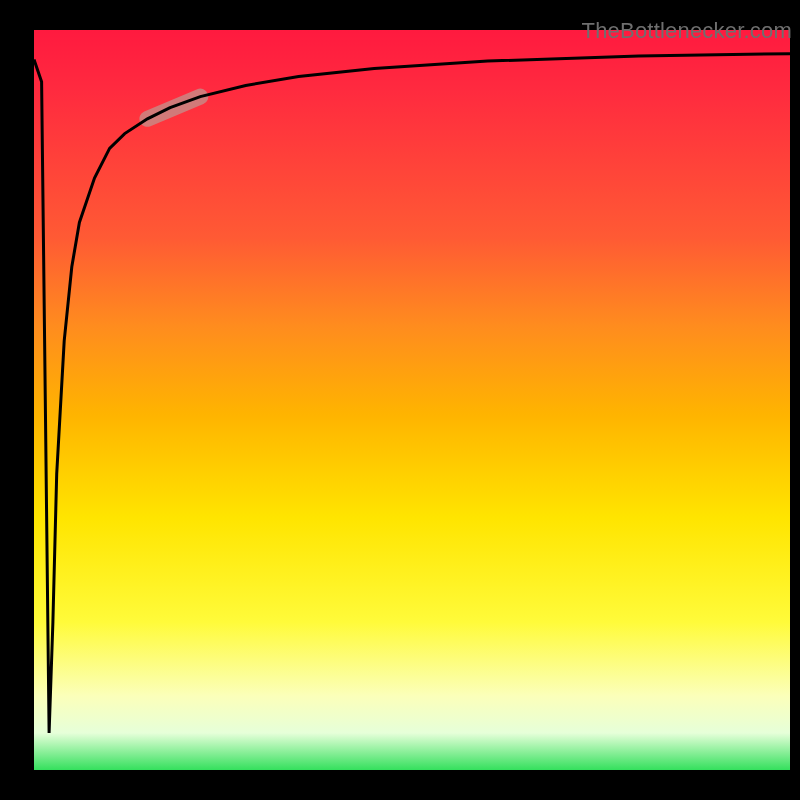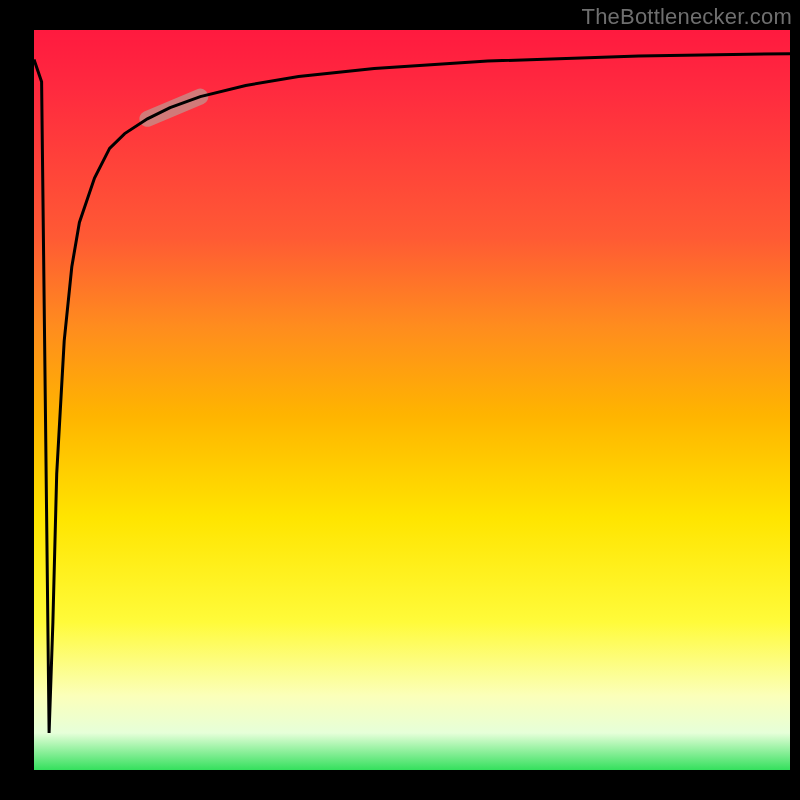--- a/index.html
+++ b/index.html
@@ -11,21 +11,21 @@
     font-family: Arial, Helvetica, sans-serif;
     background: #000;
   }
   .stage {
     position: relative;
     width: 800px;
     height: 800px;
   }
   .watermark {
     position: absolute;
-    top: 4px;
+    top: 18px;
     right: 8px;
     color: #6f6f6f;
     font-size: 22px;
     letter-spacing: 0.2px;
     font-weight: 400;
     z-index: 20;
     user-select: none;
   }
   .frame {
     position: absolute;

